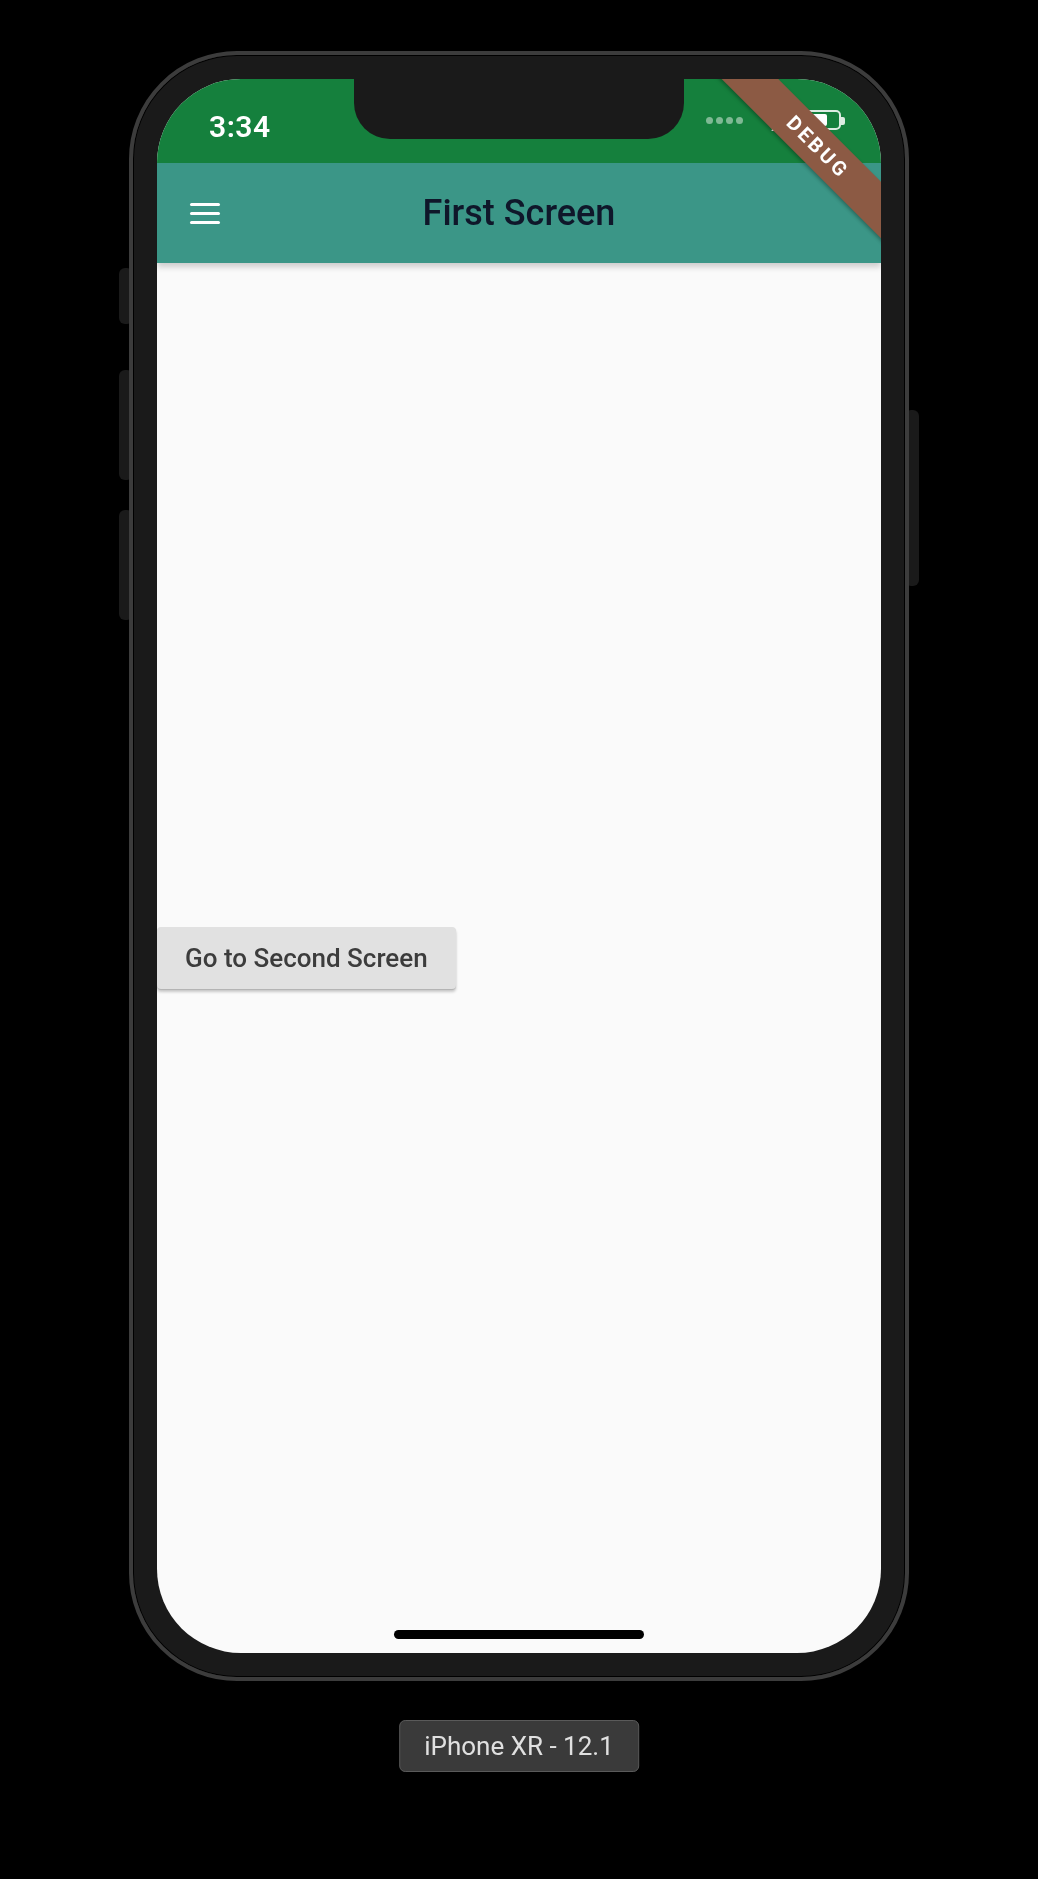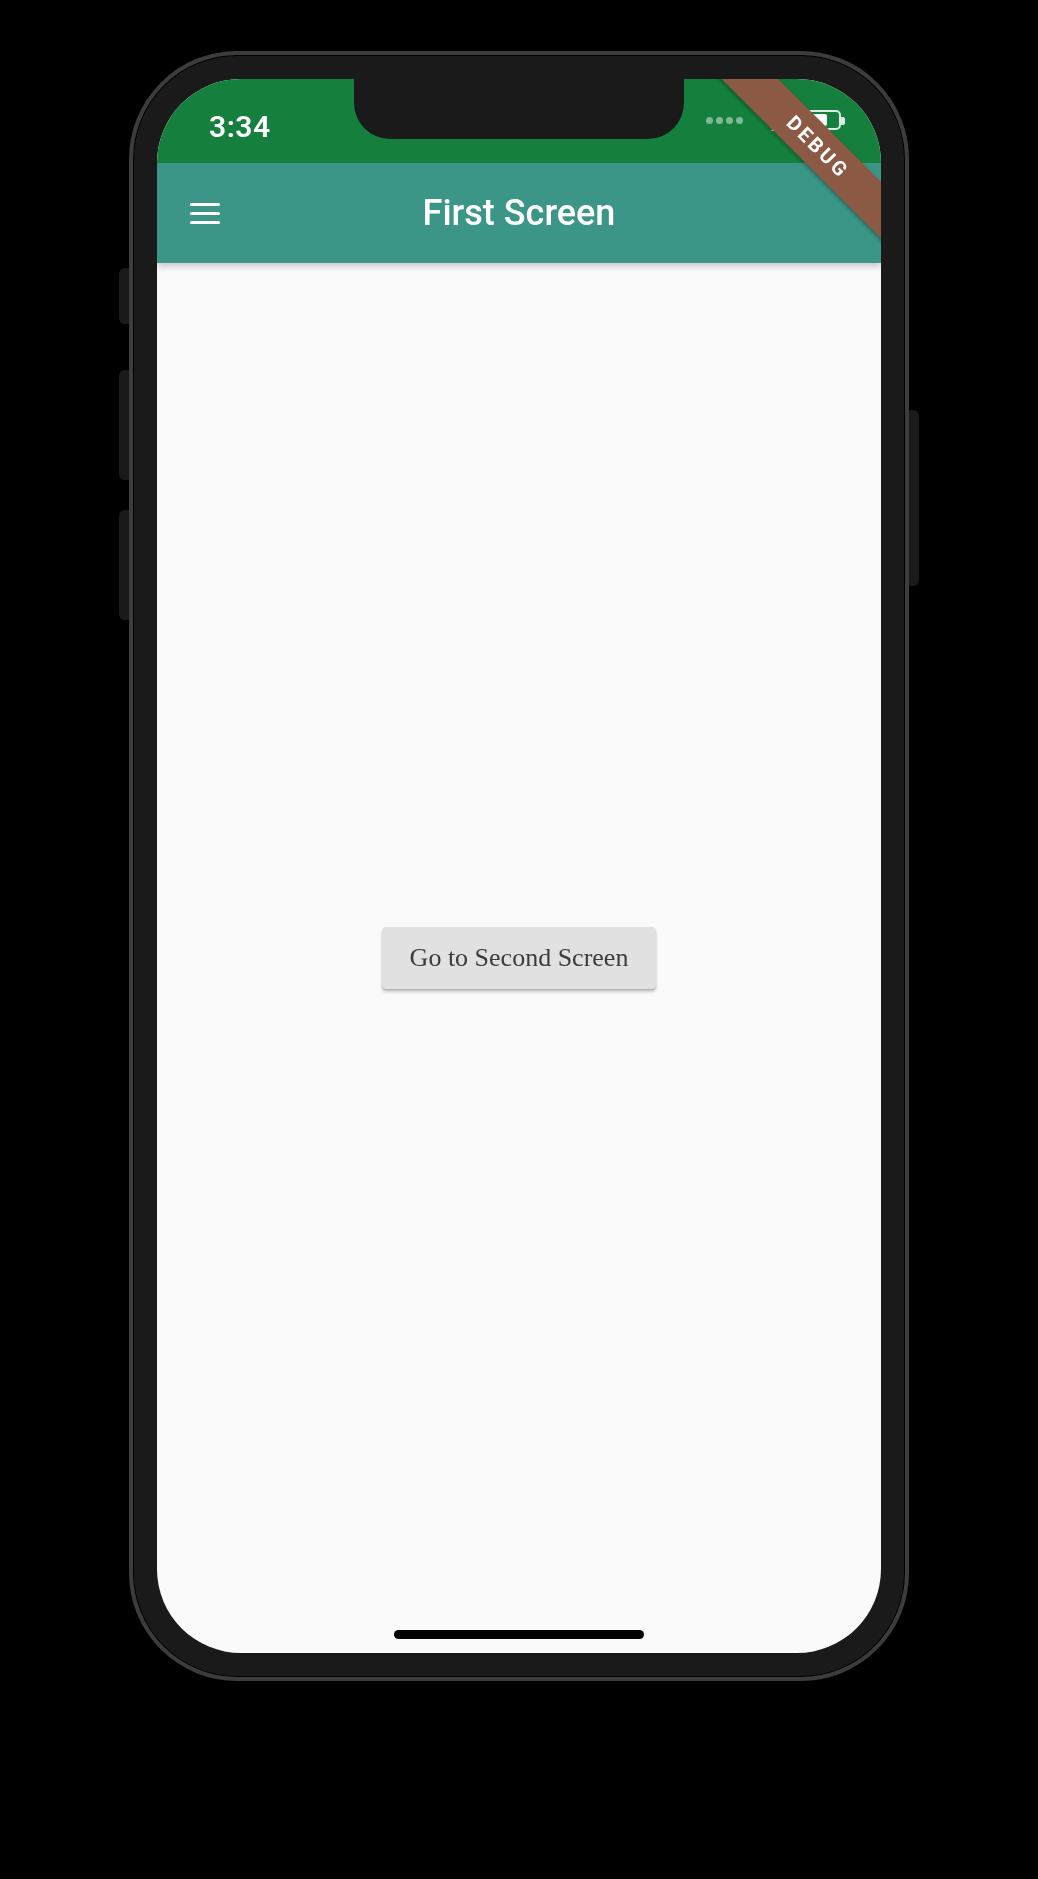--- a/index.html
+++ b/index.html
@@ -84,28 +84,28 @@
     cursor:pointer;
   }
   .hamburger, .hamburger::before, .hamburger::after{
     content:""; display:block; width:30px; height:3px; background:#fff; border-radius:2px;
   }
   .hamburger{ position:relative;}
   .hamburger::before{ position:absolute; top:-9px;}
   .hamburger::after { position:absolute; top: 9px;}
   .title {
     position:absolute; left:0; right:0; text-align:center;
-    color:#ffffff; font-size:36px; font-weight:500;
+    color:#0f172a; font-size:36px; font-weight:500;
     pointer-events:none;
   }
 
   
   .body-area{
     position:absolute; top:184px; left:0; right:0; bottom:0;
-    display:flex; align-items:center; justify-content:center;font-family:Liberation Serif, serif;
+    display:flex; align-items:center; 
   }
   .raised-btn{
     background:#e1e1e1;
     color:#3c3c3c;
     font-size:26px; font-weight:500;
     padding:16px 28px;
     border-radius:4px;
     box-shadow: 0 3px 3px rgba(0,0,0,.20), 0 1px 1px rgba(0,0,0,.12);
     cursor:pointer; user-select:none;
   }
@@ -194,14 +194,15 @@
 
       <div class="body-area">
         <div class="raised-btn">Go to Second Screen</div>
       </div>
 
       <div class="home-ind"></div>
 
     </div>
   </div>
 
+  <div class="caption">iPhone XR - 12.1</div>
 
 </div>
 
 </body></html>

